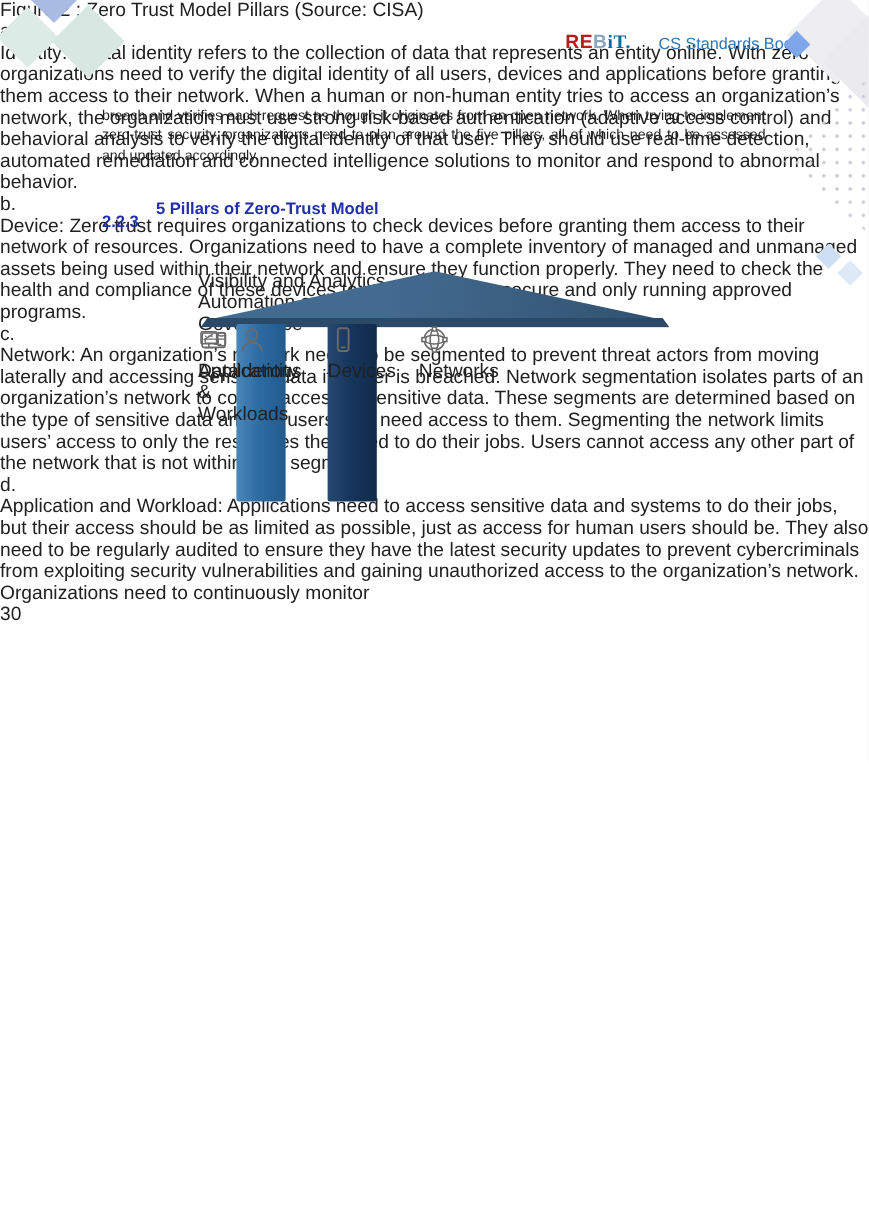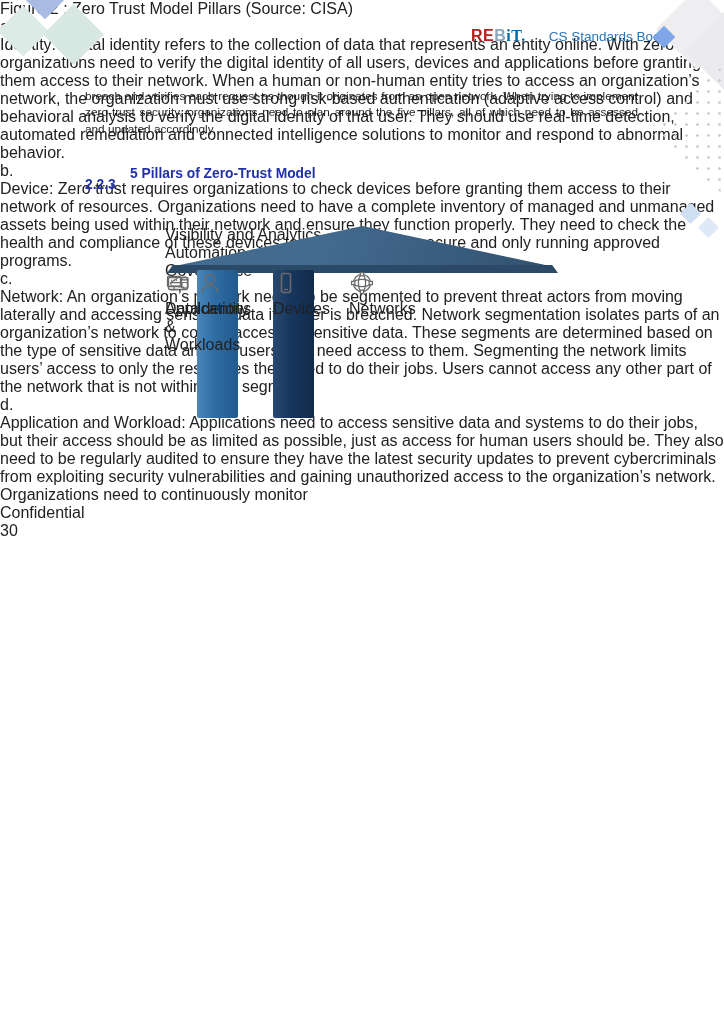--- a/index.html
+++ b/index.html
@@ -245,17 +245,16 @@
 
     <div class="list-item">
       <span class="marker">d.</span>
       <div class="content last-justify">
         <span class="term">Application and Workload:</span> <span>Applications need to access sensitive data and systems to do their jobs, but their access should be as limited as possible, just as access for human users should be. They also need to be regularly audited to ensure they have the latest security updates to prevent cybercriminals from exploiting security vulnerabilities and gaining unauthorized access to the organization’s network. Organizations need to continuously monitor</span>
       </div>
     </div>
 
   </div>
 
-  <div class="footer-conf">Confidential</div>
   <div class="footer-page">30</div>
   <div class="bottom-bar"></div>
 
 </div>
 
 </body></html>

